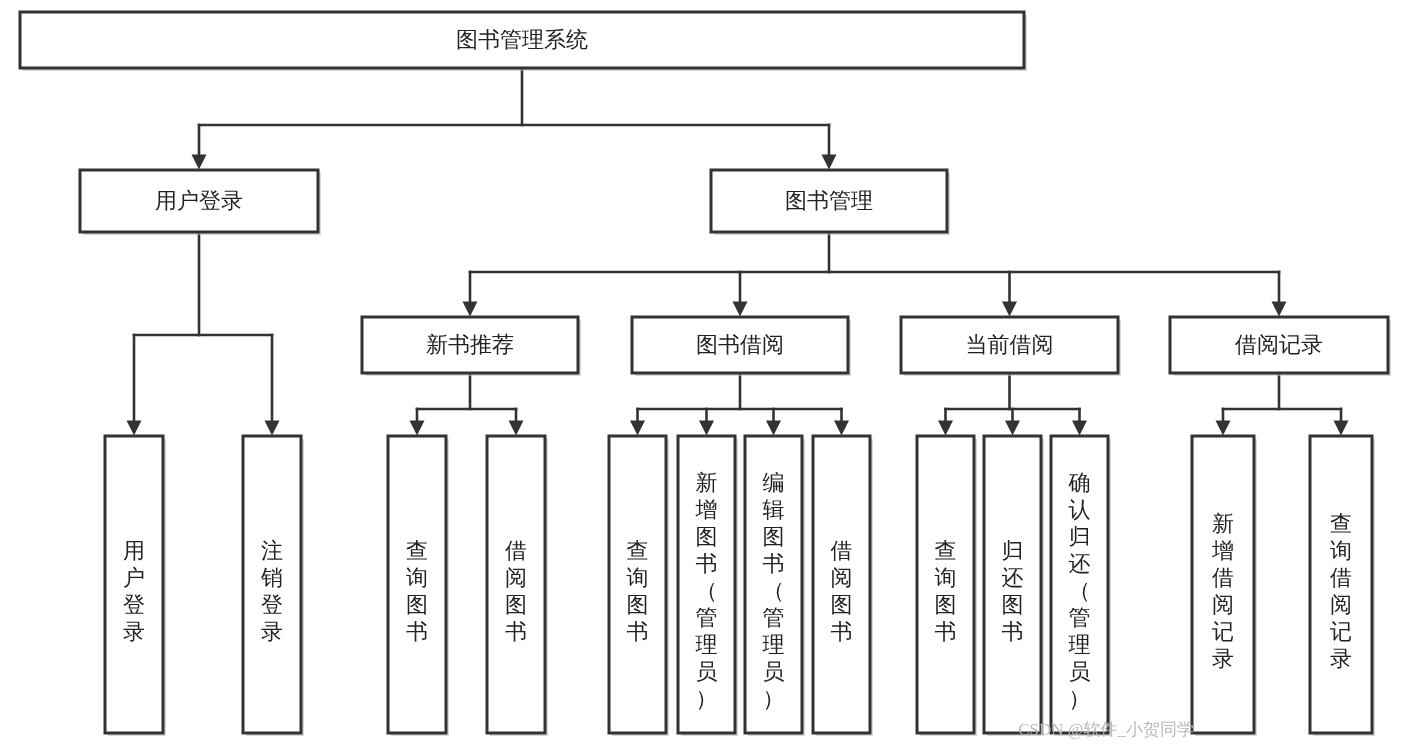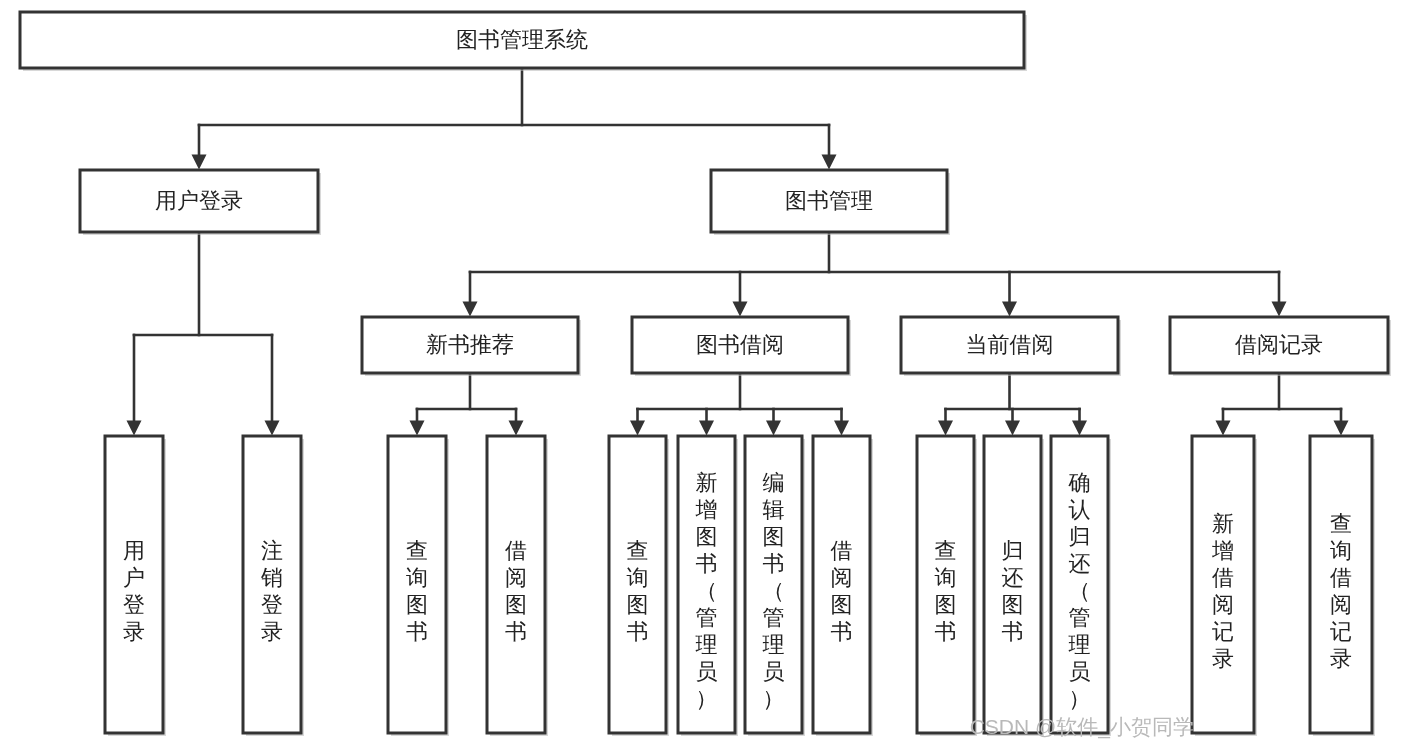--- a/index.html
+++ b/index.html
@@ -50,22 +50,22 @@
     font-family: "Liberation Sans", "DejaVu Sans", sans-serif;
     font-size: 22px;
     fill: #222222;
     text-anchor: middle;
     dominant-baseline: middle;
   }
   .watermark {
     position: absolute;
     right: 12px;
     bottom: 6px;
-    font-family: Liberation Sans, sans-serif;
-    font-size: 21px;
+    font-family: Liberation Serif, serif;
+    font-size: 17px;
     color: #b9b9b9;
     white-space: nowrap;
     pointer-events: none;
   }
 </style>
 </head>
 <body>
 
 <div id="diagram-root">
 

